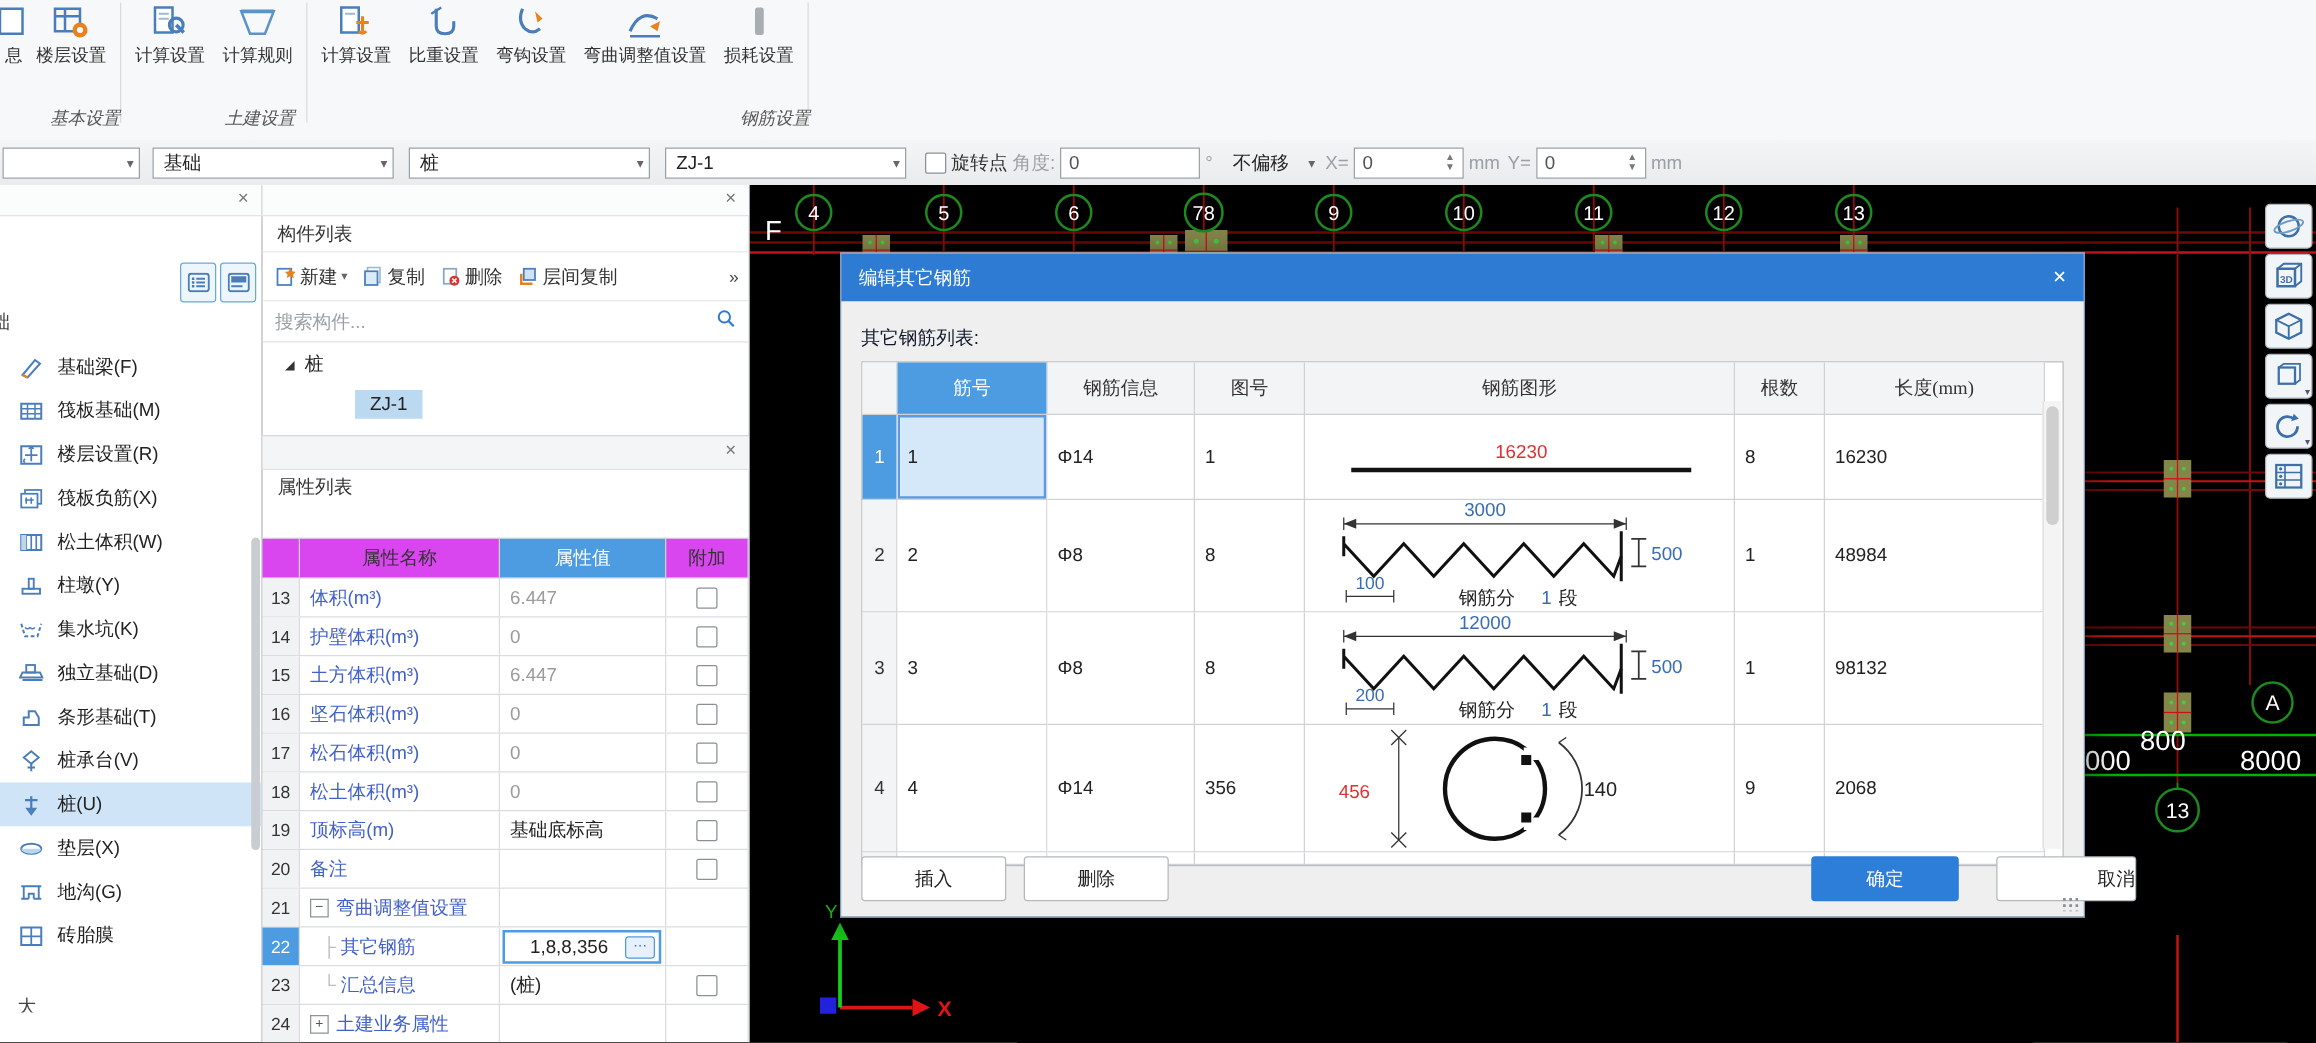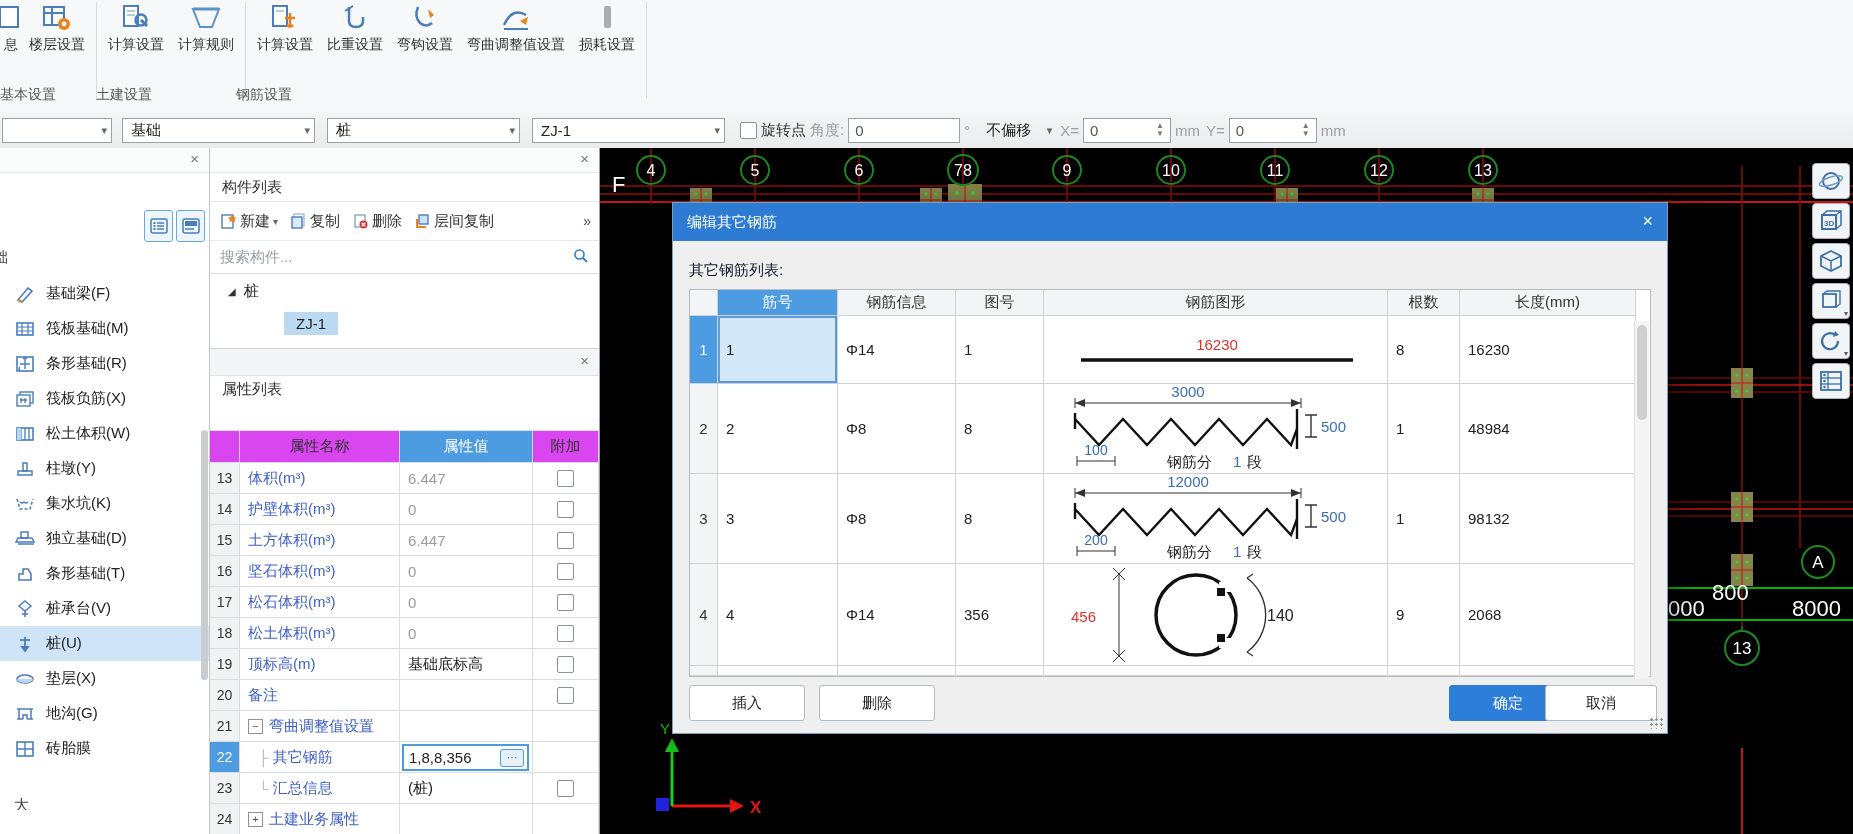--- a/index.html
+++ b/index.html
@@ -6,21 +6,21 @@
   .app{position:relative;width:1853px;height:834px;overflow:hidden;
        font-family:"Liberation Sans",sans-serif;background:#000;font-size:15px;color:#222;}
   
   .ribbon{position:absolute;left:0;top:0;width:100%;height:112px;background:#f7f8f9;border-bottom:1px solid #c7cbce;}
   .ribbon-items{position:absolute;left:0;top:2px;height:60px;display:flex;align-items:flex-start;}
   .ritem{display:flex;flex-direction:column;align-items:center;justify-content:flex-start;padding:0 7px;height:58px;}
   .ritem .ric{height:32px;display:flex;align-items:center;}
   .ritem .rlb{font-size:14px;color:#333;white-space:nowrap;margin-top:2px;}
   .rsep{width:1px;background:#d9dcde;height:96px;margin:0 4px;align-self:flex-start;}
   .ribbon-groups{position:absolute;left:0;top:86px;width:100%;height:24px;}
-  .rgroup{position:absolute;top:0;height:22px;text-align:left;font-size:14px;color:#555;}
+  .rgroup{position:absolute;top:0;height:22px;text-align:right;font-size:14px;color:#555;font-style:italic;}
   
   .toolbar2{position:absolute;left:0;top:112px;width:100%;height:36px;
             background:linear-gradient(#f4f5f6,#e9ebed);border-bottom:1px solid #b9bdc1;
             display:flex;align-items:center;}
   .t2sel{height:25px;background:#fff;border:1px solid #9aa1a7;display:flex;align-items:center;
          padding:0 4px 0 8px;justify-content:space-between;box-sizing:border-box;}
   .t2sel .car{color:#666;font-size:11px;margin-left:6px;}
   .t2input{height:25px;background:#fff;border:1px solid #9aa1a7;display:flex;align-items:center;
            padding:0 6px;box-sizing:border-box;color:#555;}
   .t2lbl{color:#333;margin:0 4px;white-space:nowrap;}
@@ -66,40 +66,40 @@
                justify-content:center;font-size:11px;line-height:11px;color:#555;background:#fff;flex:none;}
   .pname .branch{color:#b9bdc1;margin-right:4px;margin-left:10px;}
   .pval{padding-left:8px;color:#222;}
   .pval.ro{color:#9b9b9b;}
   .pchk{justify-content:center;}
   .cb{width:15px;height:15px;border:1px solid #8a9096;border-radius:2px;background:#fff;}
   .pheader{display:grid;grid-template-columns:30px 160px 133px 66px;height:31px;border-top:1px solid #dadde0;border-bottom:1px solid #dadde0;}
   .pheader>div{display:flex;align-items:center;justify-content:center;background:#d946ef;color:#333;border-right:1px solid #d2d5d8;}
   .pheader .hval{background:#4d9be0;color:#fff;}
   .editor{display:flex;align-items:center;border:2px solid #4d9be0;background:#fff;height:27px;width:127px;
-          box-sizing:border-box;padding-left:5px;position:relative;}
+          box-sizing:border-box;padding-left:20px;position:relative;}
   .editor .dots{position:absolute;right:3px;top:3px;width:22px;height:16px;border:1px solid #4d9be0;border-radius:3px;
                 background:#e8f1fb;color:#2d6fc2;font-size:11px;line-height:14px;text-align:center;}
   
   .viewport{position:absolute;left:600px;top:148px;width:1253px;height:686px;background:#000;overflow:hidden;}
   .navbar{position:absolute;left:1212px;top:4px;width:38px;margin-top:11px;}
   .navbtn{width:38px;height:36px;background:#f2f5f7;border:1px solid #aeb4b9;border-radius:4px;margin-bottom:4px;
           display:flex;align-items:center;justify-content:center;position:relative;box-sizing:border-box;}
   .navbtn .dd{position:absolute;right:1px;bottom:0;font-size:8px;color:#557;}
   
   .dialog{position:absolute;left:672px;top:202px;width:996px;height:532px;background:#efefef;
           border:1px solid #7f9cb8;box-shadow:0 8px 30px rgba(0,0,0,.55);box-sizing:border-box;}
   .dtitle{height:38px;background:#2e7bd3;color:#fff;display:flex;align-items:center;padding-left:14px;position:relative;}
   .dclose{position:absolute;right:14px;top:8px;color:#fff;font-size:18px;line-height:20px;}
   .dlabel{position:absolute;left:16px;top:58px;color:#0f172a;}
   .dtable{position:absolute;left:16px;top:86px;width:962px;border:1px solid #b9bcbf;background:#fff;box-sizing:border-box;}
   .drow{display:grid;grid-template-columns:28px 120px 118px 88px 344px 72px 176px;box-sizing:border-box;}
   .drow>div{border-right:1px solid #cfd2d5;border-bottom:1px solid #cfd2d5;display:flex;align-items:center;
             padding-left:8px;box-sizing:border-box;overflow:hidden;background:#fff;}
-  .dhead>div{background:#f3f4f5;justify-content:center;padding-left:0;color:#333;height:26px;}
+  .dhead>div{background:#f3f4f5;justify-content:center;padding-left:0;color:#333;height:42px;font-family:Liberation Serif, serif;}
   .dhead .hsel{background:#4d9be0;color:#fff;}
   .dnum{justify-content:center;background:#f3f4f5 !important;padding-left:0 !important;color:#333;}
   .dnum.sel{background:#4d9be0 !important;color:#fff;}
   .dcell-sel{background:#d4e8fa !important;box-shadow:inset 0 0 0 2px #5a9add;}
   .dshape{justify-content:center;padding-left:0 !important;}
   .dscroll{position:absolute;right:1px;top:31px;width:14px;height:358px;background:#f4f4f4;border-left:1px solid #ddd;}
   .dthumb{position:absolute;left:2px;top:4px;width:10px;height:95px;background:#cfcfcf;border-radius:5px;}
   .dbtn{position:absolute;height:34px;background:#fff;border:1px solid #b5b9bd;border-radius:3px;
         display:flex;align-items:center;justify-content:center;color:#222;}
   .dbtn.primary{background:#2d7ed9;border-color:#2d7ed9;color:#fff;}
@@ -304,21 +304,21 @@
           </span>
         <span>筏板基础(M)</span>
       </div>
       <div class="sitem">
         <span class="sic">
             <svg width="20" height="18" fill="none">
               <rect x="2" y="2" width="16" height="14" stroke="#4a7ebb" stroke-width="1.6"></rect>
               <path d="M10,4 v10 M5,9 h10 M8,4 q2,-2 4,0 M5,12 q-2,2 0,3" stroke="#4a7ebb" stroke-width="1.4"></path>
             </svg>
           </span>
-        <span>条形基础(R)</span>
+        <span>楼层设置(R)</span>
       </div>
       <div class="sitem">
         <span class="sic">
             <svg width="20" height="18" fill="none">
               <rect x="5" y="2" width="13" height="11" stroke="#4a7ebb" stroke-width="1.4"></rect>
               <rect x="2" y="5" width="13" height="11" fill="#fff" stroke="#4a7ebb" stroke-width="1.4"></rect>
               <path d="M6,8 v5 M10,8 v5 M5,10 h7" stroke="#4a7ebb" stroke-width="1.3"></path>
             </svg>
           </span>
         <span>筏板负筋(X)</span>
@@ -932,19 +932,19 @@
 
     <div class="dbtn" style="left:16px;top:482px;width:114px;">
         <span>插入</span>
       </div>
     <div class="dbtn" style="left:146px;top:482px;width:114px;">
         <span>删除</span>
       </div>
     <div class="dbtn primary" style="left:740px;top:482px;width:116px;margin-left:36px;">
         <span>确定</span>
       </div>
-    <div class="dbtn" style="left:872px;top:482px;width:110px;">
+    <div class="dbtn" style="left:924px;top:482px;width:110px;justify-content:flex-end;">
         <span>取消</span>
       </div>
     <div class="grip"></div>
   </div>
 
 </div>
 
 </body></html>

